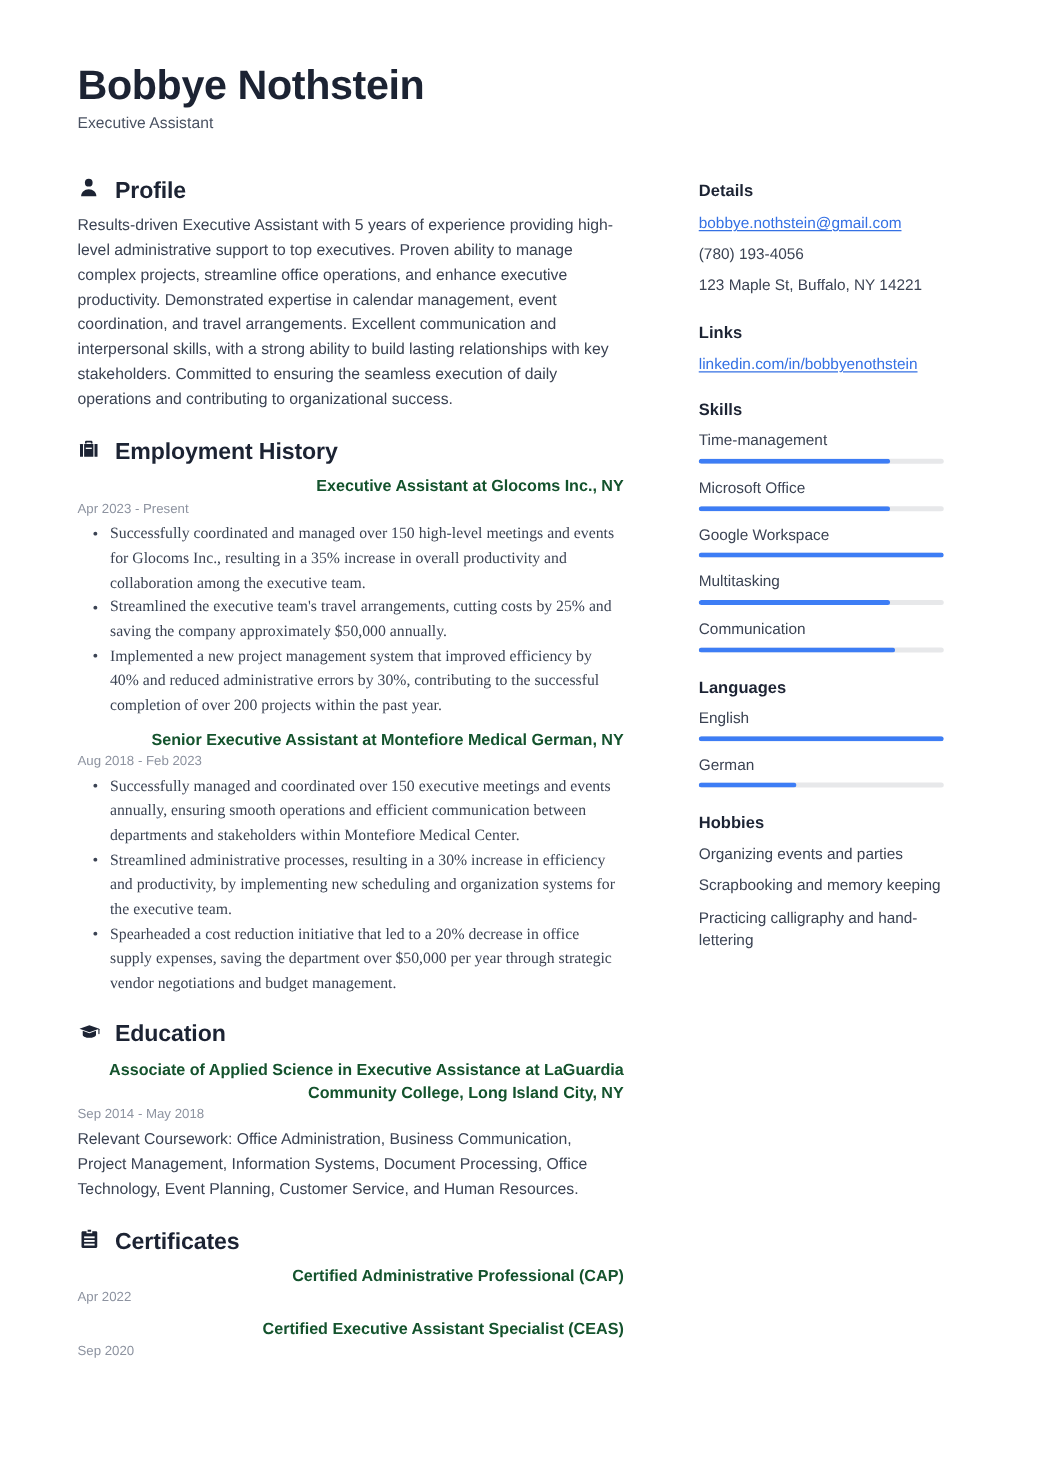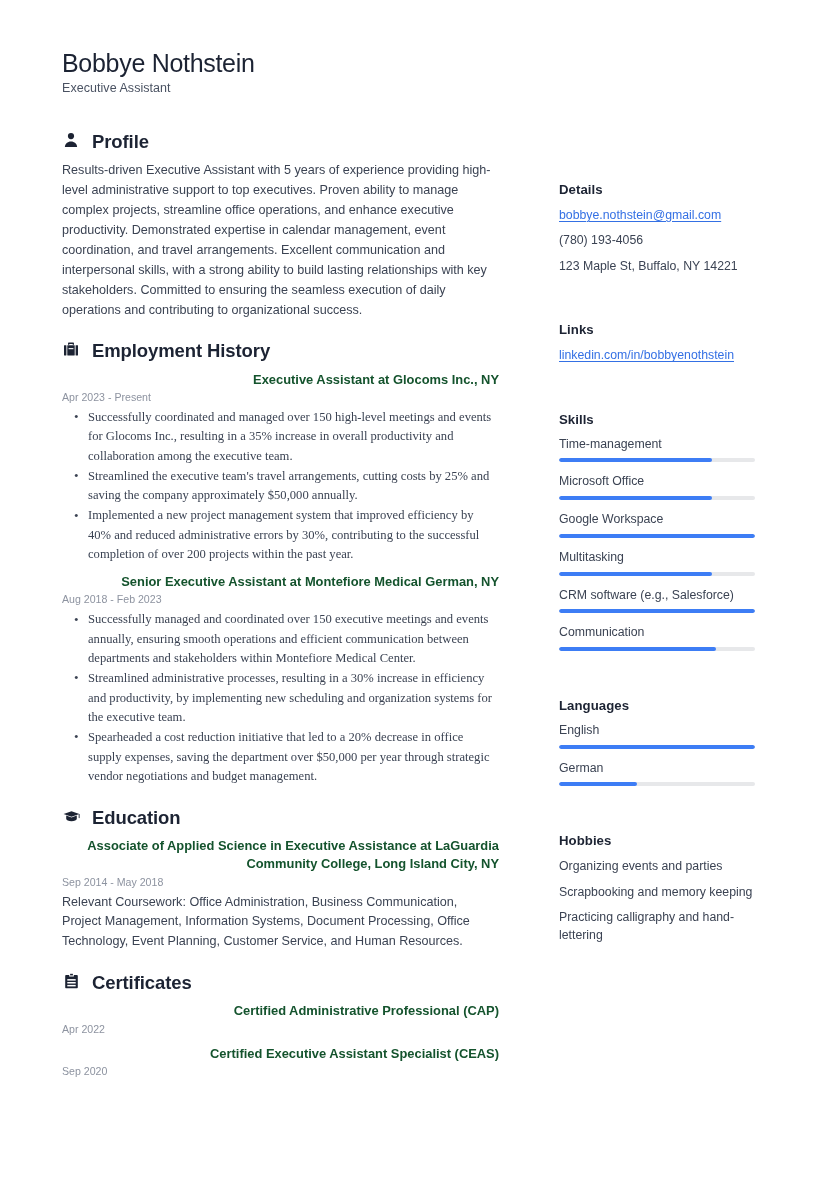--- a/index.html
+++ b/index.html
@@ -21,22 +21,22 @@
     width: 833px;
     height: 1178px;
     background: #ffffff;
     padding: 48px 56px 0 62px;
   }
 
   
   .header { margin-bottom: 36px; }
 
   .full-name {
-    font-size: 25px;
-    font-weight: 400;
+    font-size: 33px;
+    font-weight: 700;
     letter-spacing: -0.3px;
     color: #1c2333;
     line-height: 1.2;
   }
 
   .job-title {
     font-size: 12.5px;
     font-weight: 400;
     color: #4a5262;
     margin-top: 3px;
@@ -141,21 +141,21 @@
   ul.bullets li::before {
     content: "\2022";
     position: absolute;
     left: 12px;
     top: -0.5px;
     color: #3b4353;
     font-size: 13px;
   }
 
   
-  .side-block { margin-bottom: 20px; margin-top: 47px; }
+  .side-block { margin-bottom: 20px; }
 
   .side-title {
     font-size: 13.2px;
     font-weight: 700;
     color: #1c2333;
     margin-bottom: 9px;
     letter-spacing: 0.05px;
   }
 
   .side-line {
@@ -355,26 +355,20 @@
         </div>
 
         <div class="meter">
           <div class="meter-label">Multitasking</div>
           <div class="meter-track" style="background: rgb(231, 232, 234);">
             <div class="meter-fill" style="width: 78%; background: rgb(61, 125, 245);"></div>
           </div>
         </div>
 
 
-        <div class="meter">
-          <div class="meter-label">CRM software (e.g., Salesforce)</div>
-          <div class="meter-track" style="background: rgb(231, 232, 234);">
-            <div class="meter-fill" style="width: 100%; background: rgb(61, 125, 245);"></div>
-          </div>
-        </div>
 
         <div class="meter">
           <div class="meter-label">Communication</div>
           <div class="meter-track" style="background: rgb(231, 232, 234);">
             <div class="meter-fill" style="width: 80%; background: rgb(61, 125, 245);"></div>
           </div>
         </div>
       </div>
 
       <div class="side-block">

